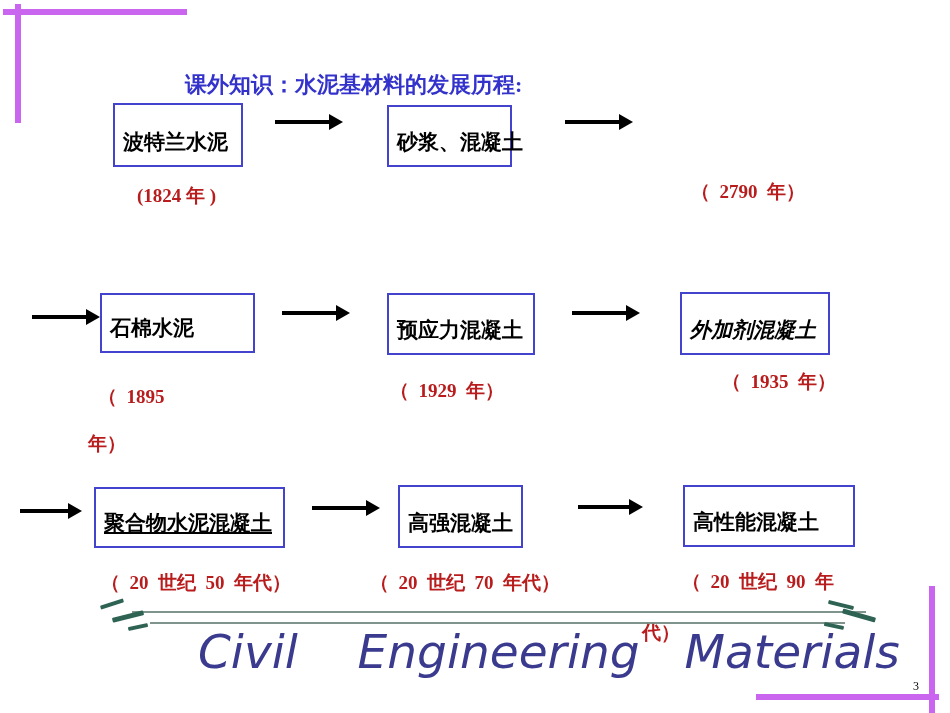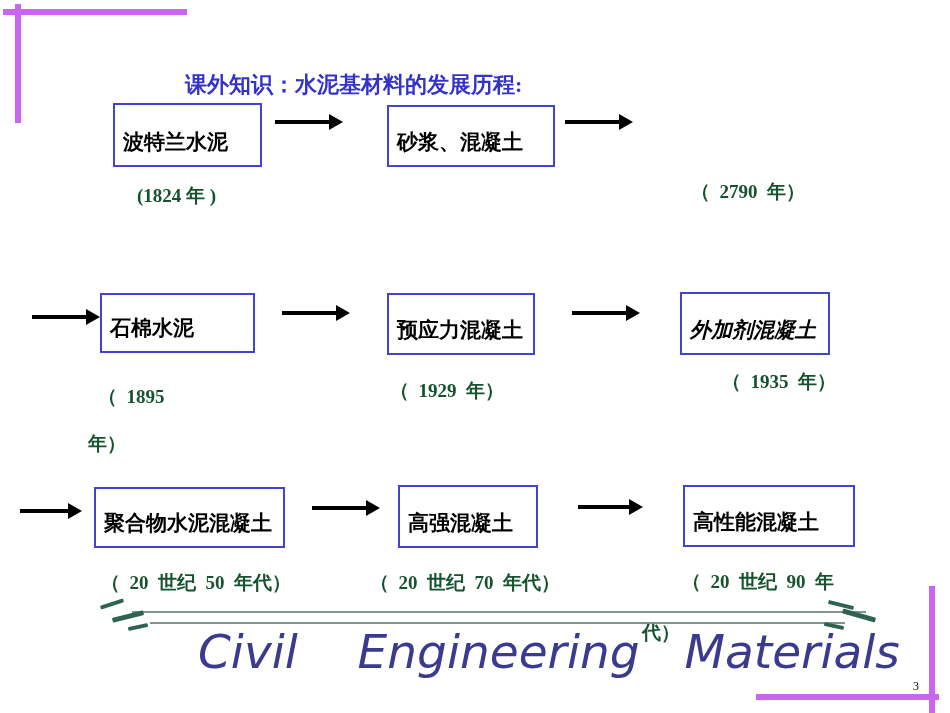--- a/index.html
+++ b/index.html
@@ -35,21 +35,21 @@
     font-size: 21px;
     font-weight: bold;
     color: #000000;
     white-space: nowrap;
   }
   
   .fc-caption {
     position: absolute;
     font-size: 19px;
     font-weight: bold;
-    color: #14532d;
+    color: #b91c1c;
     white-space: pre;
     z-index: 5;
   }
   
   .arrow { position: absolute; height: 16px; }
   .arrow .shaft { position: absolute; left: 0; right: 13px; top: 6px; height: 4px; background: #000; }
   .arrow .head {
     position: absolute; right: 0; top: 0;
     width: 0; height: 0;
     border-top: 8px solid transparent;
@@ -84,24 +84,24 @@
 <div id="slide">
 
   <div class="purple" style="left:3px; top:9px; width:184px; height:6px;"></div>
   <div class="purple" style="left:15px; top:4px; width:6px; height:119px;"></div>
 
   <div class="purple" style="left:929px; top:586px; width:6px; height:127px;"></div>
   <div class="purple" style="left:756px; top:694px; width:183px; height:6px;"></div>
 
   <div class="slide-title">课外知识：水泥基材料的发展历程:</div>
 
-  <div class="fc-box" style="left:113px; top:103px; width:149px; height:64px;padding-left:8px;">
+  <div class="fc-box" style="left:113px; top:103px; width:130px; height:64px;padding-left:8px;">
     <span>波特兰水泥</span>
   </div>
-  <div class="fc-box" style="left:387px; top:105px; width:168px; height:62px;">
+  <div class="fc-box" style="left:387px; top:105px; width:125px; height:62px;">
     <span>砂浆、混凝土</span>
   </div>
 
   <div class="arrow" style="left:275px; top:114px; width:68px;">
     <div class="shaft"></div>
     <div class="head"></div>
   </div>
   <div class="arrow" style="left:565px; top:114px; width:68px;">
     <div class="shaft"></div>
     <div class="head"></div>
@@ -131,24 +131,24 @@
   <div class="arrow" style="left:572px; top:305px; width:68px;">
     <div class="shaft"></div>
     <div class="head"></div>
   </div>
 
   <div class="fc-caption" style="left:98px; top:384px;">（  1895</div>
   <div class="fc-caption" style="left:88px; top:431px;">年）</div>
   <div class="fc-caption" style="left:390px; top:378px;">（  1929  年）</div>
   <div class="fc-caption" style="left:722px; top:369px;text-align:right;">（  1935  年）</div>
 
-  <div class="fc-box" style="left:94px; top:487px; width:191px; height:61px;">
+  <div class="fc-box" style="left:94px; top:487px; width:191px; height:61px;text-decoration:underline;">
     <span>聚合物水泥混凝土</span>
   </div>
-  <div class="fc-box" style="left:398px; top:485px; width:140px; height:63px;">
+  <div class="fc-box" style="left:398px; top:485px; width:125px; height:63px;">
     <span>高强混凝土</span>
   </div>
   <div class="fc-box" style="left:683px; top:485px; width:172px; height:62px;">
     <span>高性能混凝土</span>
   </div>
 
   <div class="arrow" style="left:20px; top:503px; width:62px;">
     <div class="shaft"></div>
     <div class="head"></div>
   </div>

